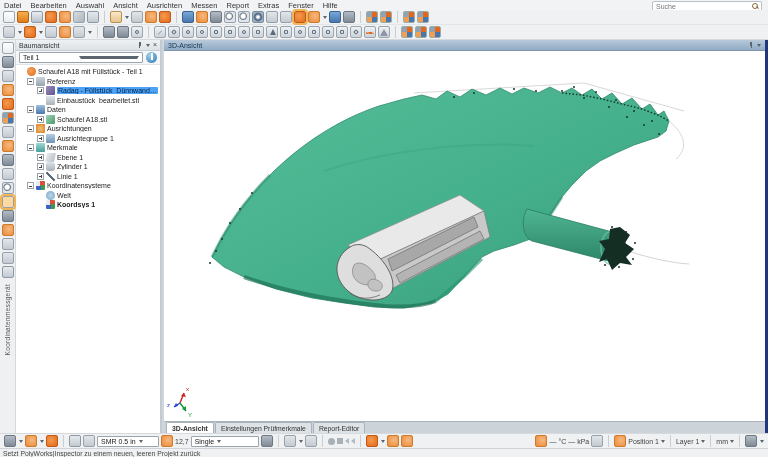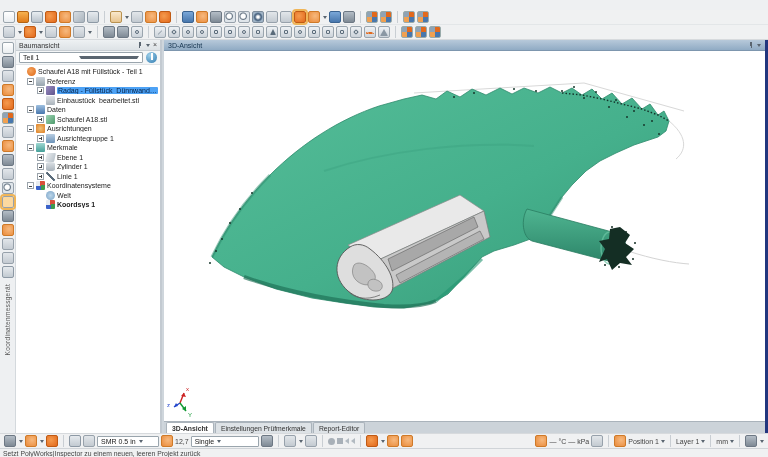--- a/index.html
+++ b/index.html
@@ -123,20 +123,36 @@
 
   
   .statusbar { position:absolute; left:0; right:0; bottom:0; height:9px; background:#f0f1f2; border-top:1px solid #d0d4d8; display:flex; align-items:center; padding:0 3px; }
   .statusbar span { font-size:6.8px; color:#444; }
 </style>
 </head>
 <body>
 
 <div class="app">
 
+  <div class="menubar">
+    <span class="mi">Datei</span>
+    <span class="mi">Bearbeiten</span>
+    <span class="mi">Auswahl</span>
+    <span class="mi">Ansicht</span>
+    <span class="mi">Ausrichten</span>
+    <span class="mi">Messen</span>
+    <span class="mi">Report</span>
+    <span class="mi">Extras</span>
+    <span class="mi">Fenster</span>
+    <span class="mi">Hilfe</span>
+    <div class="searchbox">
+      <input placeholder="Suche" style="">
+      <span class="mag"></span>
+    </div>
+  </div>
 
   <div class="tbar tbar1">
     <span class="tic i-page"></span>
     <span class="tic i-folder"></span>
     <span class="tic i-disk"></span>
     <span class="tic i-orange"></span>
     <span class="tic i-orange2"></span>
     <span class="tic i-grayarrow"></span>
     <span class="tic i-cam"></span>
     <span class="sep"></span>

